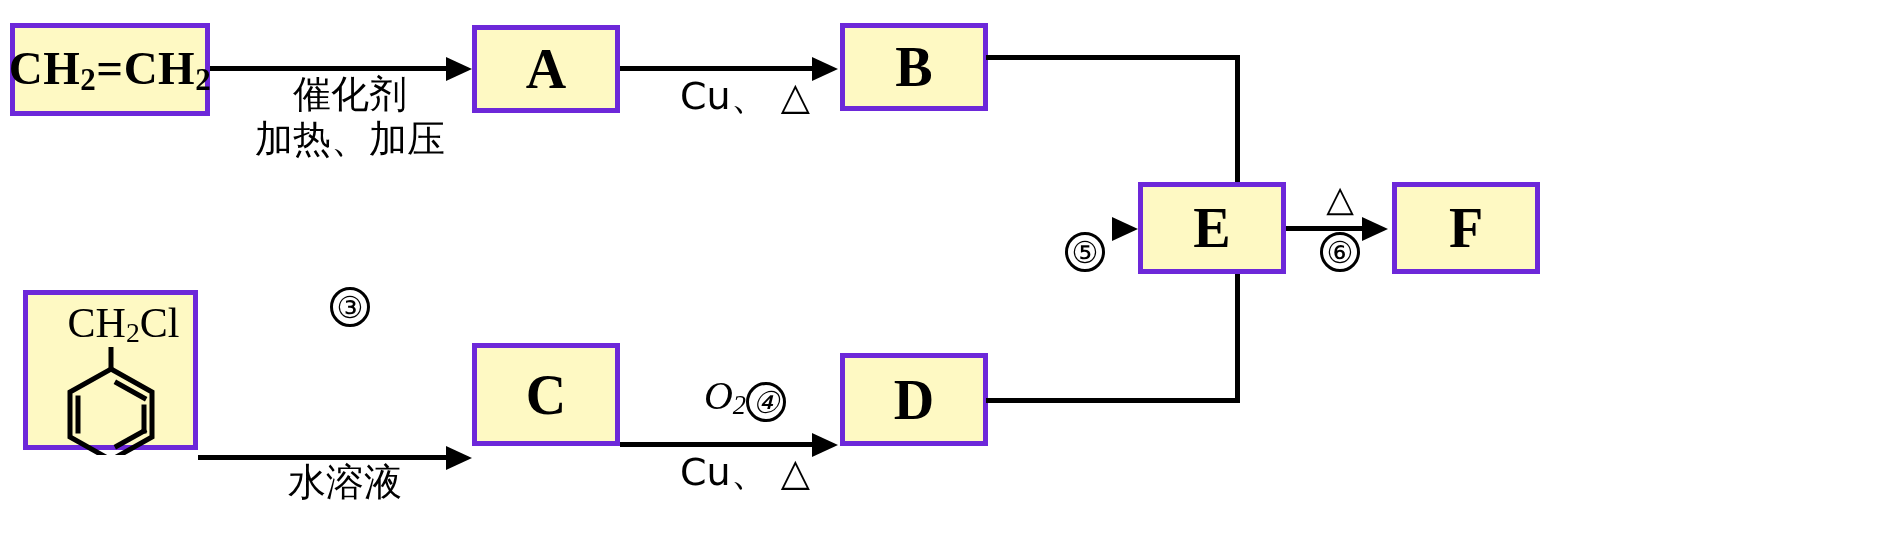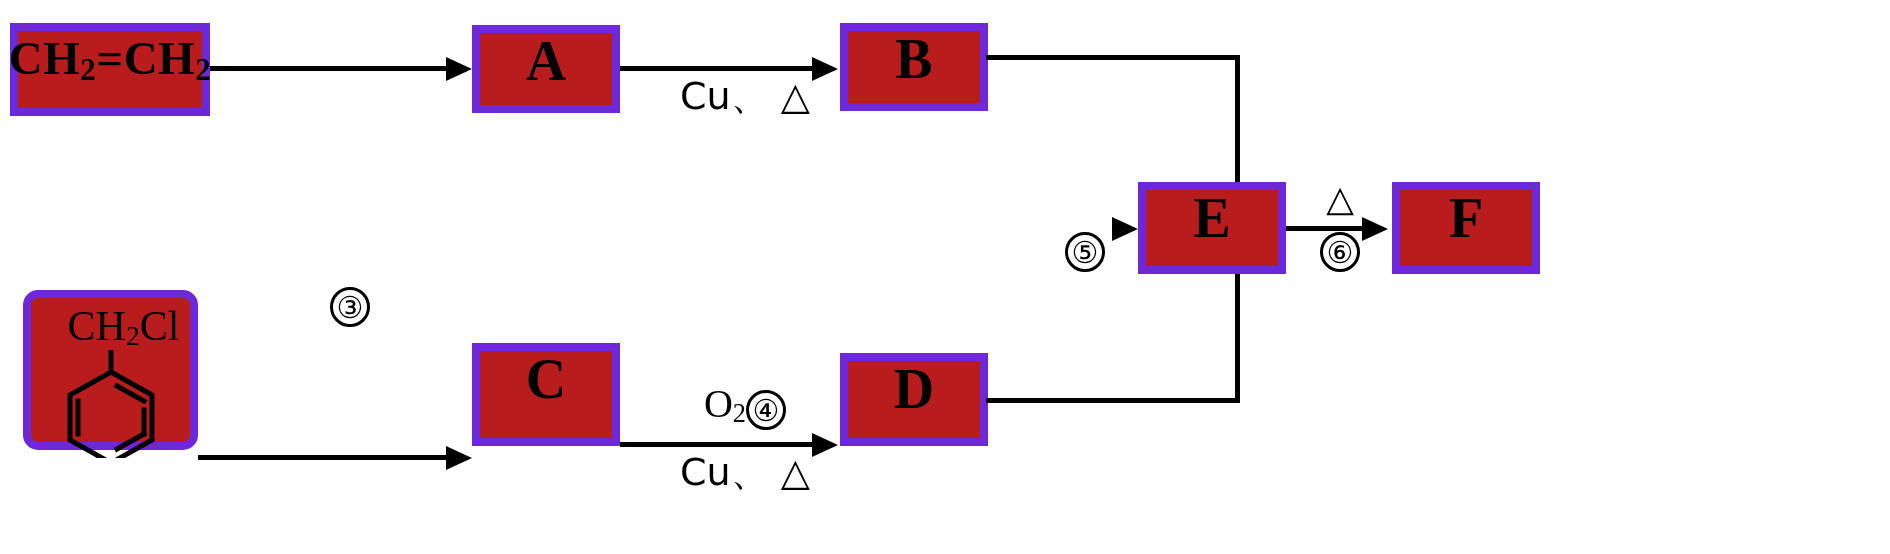--- a/index.html
+++ b/index.html
@@ -8,24 +8,24 @@
     background:#ffffff;
     font-family:"Liberation Serif", serif;
     color:#000000;
     overflow:hidden;
   }
   #stage{position:relative;width:1890px;height:554px;}
 
   
   .box{
     position:absolute;
-    border:8px solid #6d28d9;
-    background:#b91c1c;
+    border:5px solid #6d28d9;
+    background:#fef9c3;
     box-sizing:border-box;
-    display:flex;justify-content:center;
+    display:flex;align-items:center;justify-content:center;
   }
   .box-letter{
     font-family:"Liberation Serif", serif;
     font-weight:bold;
     font-size:56px;
     line-height:1;
   }
   .formula{
     font-family:"Liberation Serif", serif;
     font-weight:bold;
@@ -91,36 +91,40 @@
 <body>
 
 <div id="stage">
 
   <div class="box" style="left:10px;top:23px;width:200px;height:93px;">
     <span class="formula">CH<sub>2</sub>=CH<sub>2</sub></span>
   </div>
 
   <div class="hline" style="left:210px;top:66px;width:242px;"></div>
   <div class="arrowhead" style="left:446px;top:56.5px;"></div>
+  <div class="lbl cjk" style="left:210px;top:72px;width:280px;">
+    <div>催化剂</div>
+    <div>加热、加压</div>
+  </div>
 
   <div class="box" style="left:472px;top:25px;width:148px;height:88px;">
     <span class="box-letter">A</span>
   </div>
 
   <div class="hline" style="left:620px;top:66px;width:198px;"></div>
   <div class="arrowhead" style="left:812px;top:56.5px;"></div>
   <div class="lbl lbl-below" style="left:640px;top:72px;width:210px;">
     <span class="cjk">Cu、 △</span>
   </div>
 
   <div class="box" style="left:840px;top:23px;width:148px;height:88px;">
     <span class="box-letter">B</span>
   </div>
 
-  <div class="box" style="left:23px;top:290px;width:175px;height:160px;border-radius:15px;">
+  <div class="box" style="left:23px;top:290px;width:175px;height:160px;">
     <div class="benzyl" style="top:4px;">
       <div class="cap">CH<sub>2</sub>Cl</div>
       <svg width="120" height="108" viewBox="0 0 120 108" style="margin-top:-2px;">
         <g stroke="#000" stroke-width="5" fill="none" stroke-linecap="square">
           <line x1="60" y1="2" x2="60" y2="22"></line>
           <polygon points="60,22 101,45 101,90 60,113 19,90 19,45" stroke-width="5"></polygon>
           <line x1="66" y1="36" x2="93" y2="51"></line>
           <line x1="93" y1="60" x2="93" y2="84"></line>
           <line x1="66" y1="99" x2="93" y2="84"></line>
           <line x1="27" y1="51" x2="27" y2="84"></line>
@@ -129,28 +133,31 @@
     </div>
   </div>
 
   <div class="hline" style="left:198px;top:455px;width:254px;"></div>
   <div class="arrowhead" style="left:446px;top:445.5px;"></div>
   <div class="lbl" style="left:215px;top:287px;width:270px;">
     <div style="line-height:1;">
       <span class="circled">③</span>
     </div>
   </div>
+  <div class="lbl cjk" style="left:210px;top:460px;width:270px;">
+    <div>水溶液</div>
+  </div>
 
   <div class="box" style="left:472px;top:343px;width:148px;height:103px;">
     <span class="box-letter">C</span>
   </div>
 
   <div class="hline" style="left:620px;top:442px;width:198px;"></div>
   <div class="arrowhead" style="left:812px;top:432.5px;"></div>
-  <div class="lbl lbl-above" style="left:650px;top:380px;width:190px;">
+  <div class="lbl lbl-above" style="left:650px;top:372px;width:190px;font-style:italic;">
     <span>O<sub class="sub">2</sub></span><span class="circled">④</span>
   </div>
   <div class="lbl lbl-below" style="left:640px;top:448px;width:210px;">
     <span class="cjk">Cu、 △</span>
   </div>
 
   <div class="box" style="left:840px;top:353px;width:148px;height:93px;">
     <span class="box-letter">D</span>
   </div>
 

